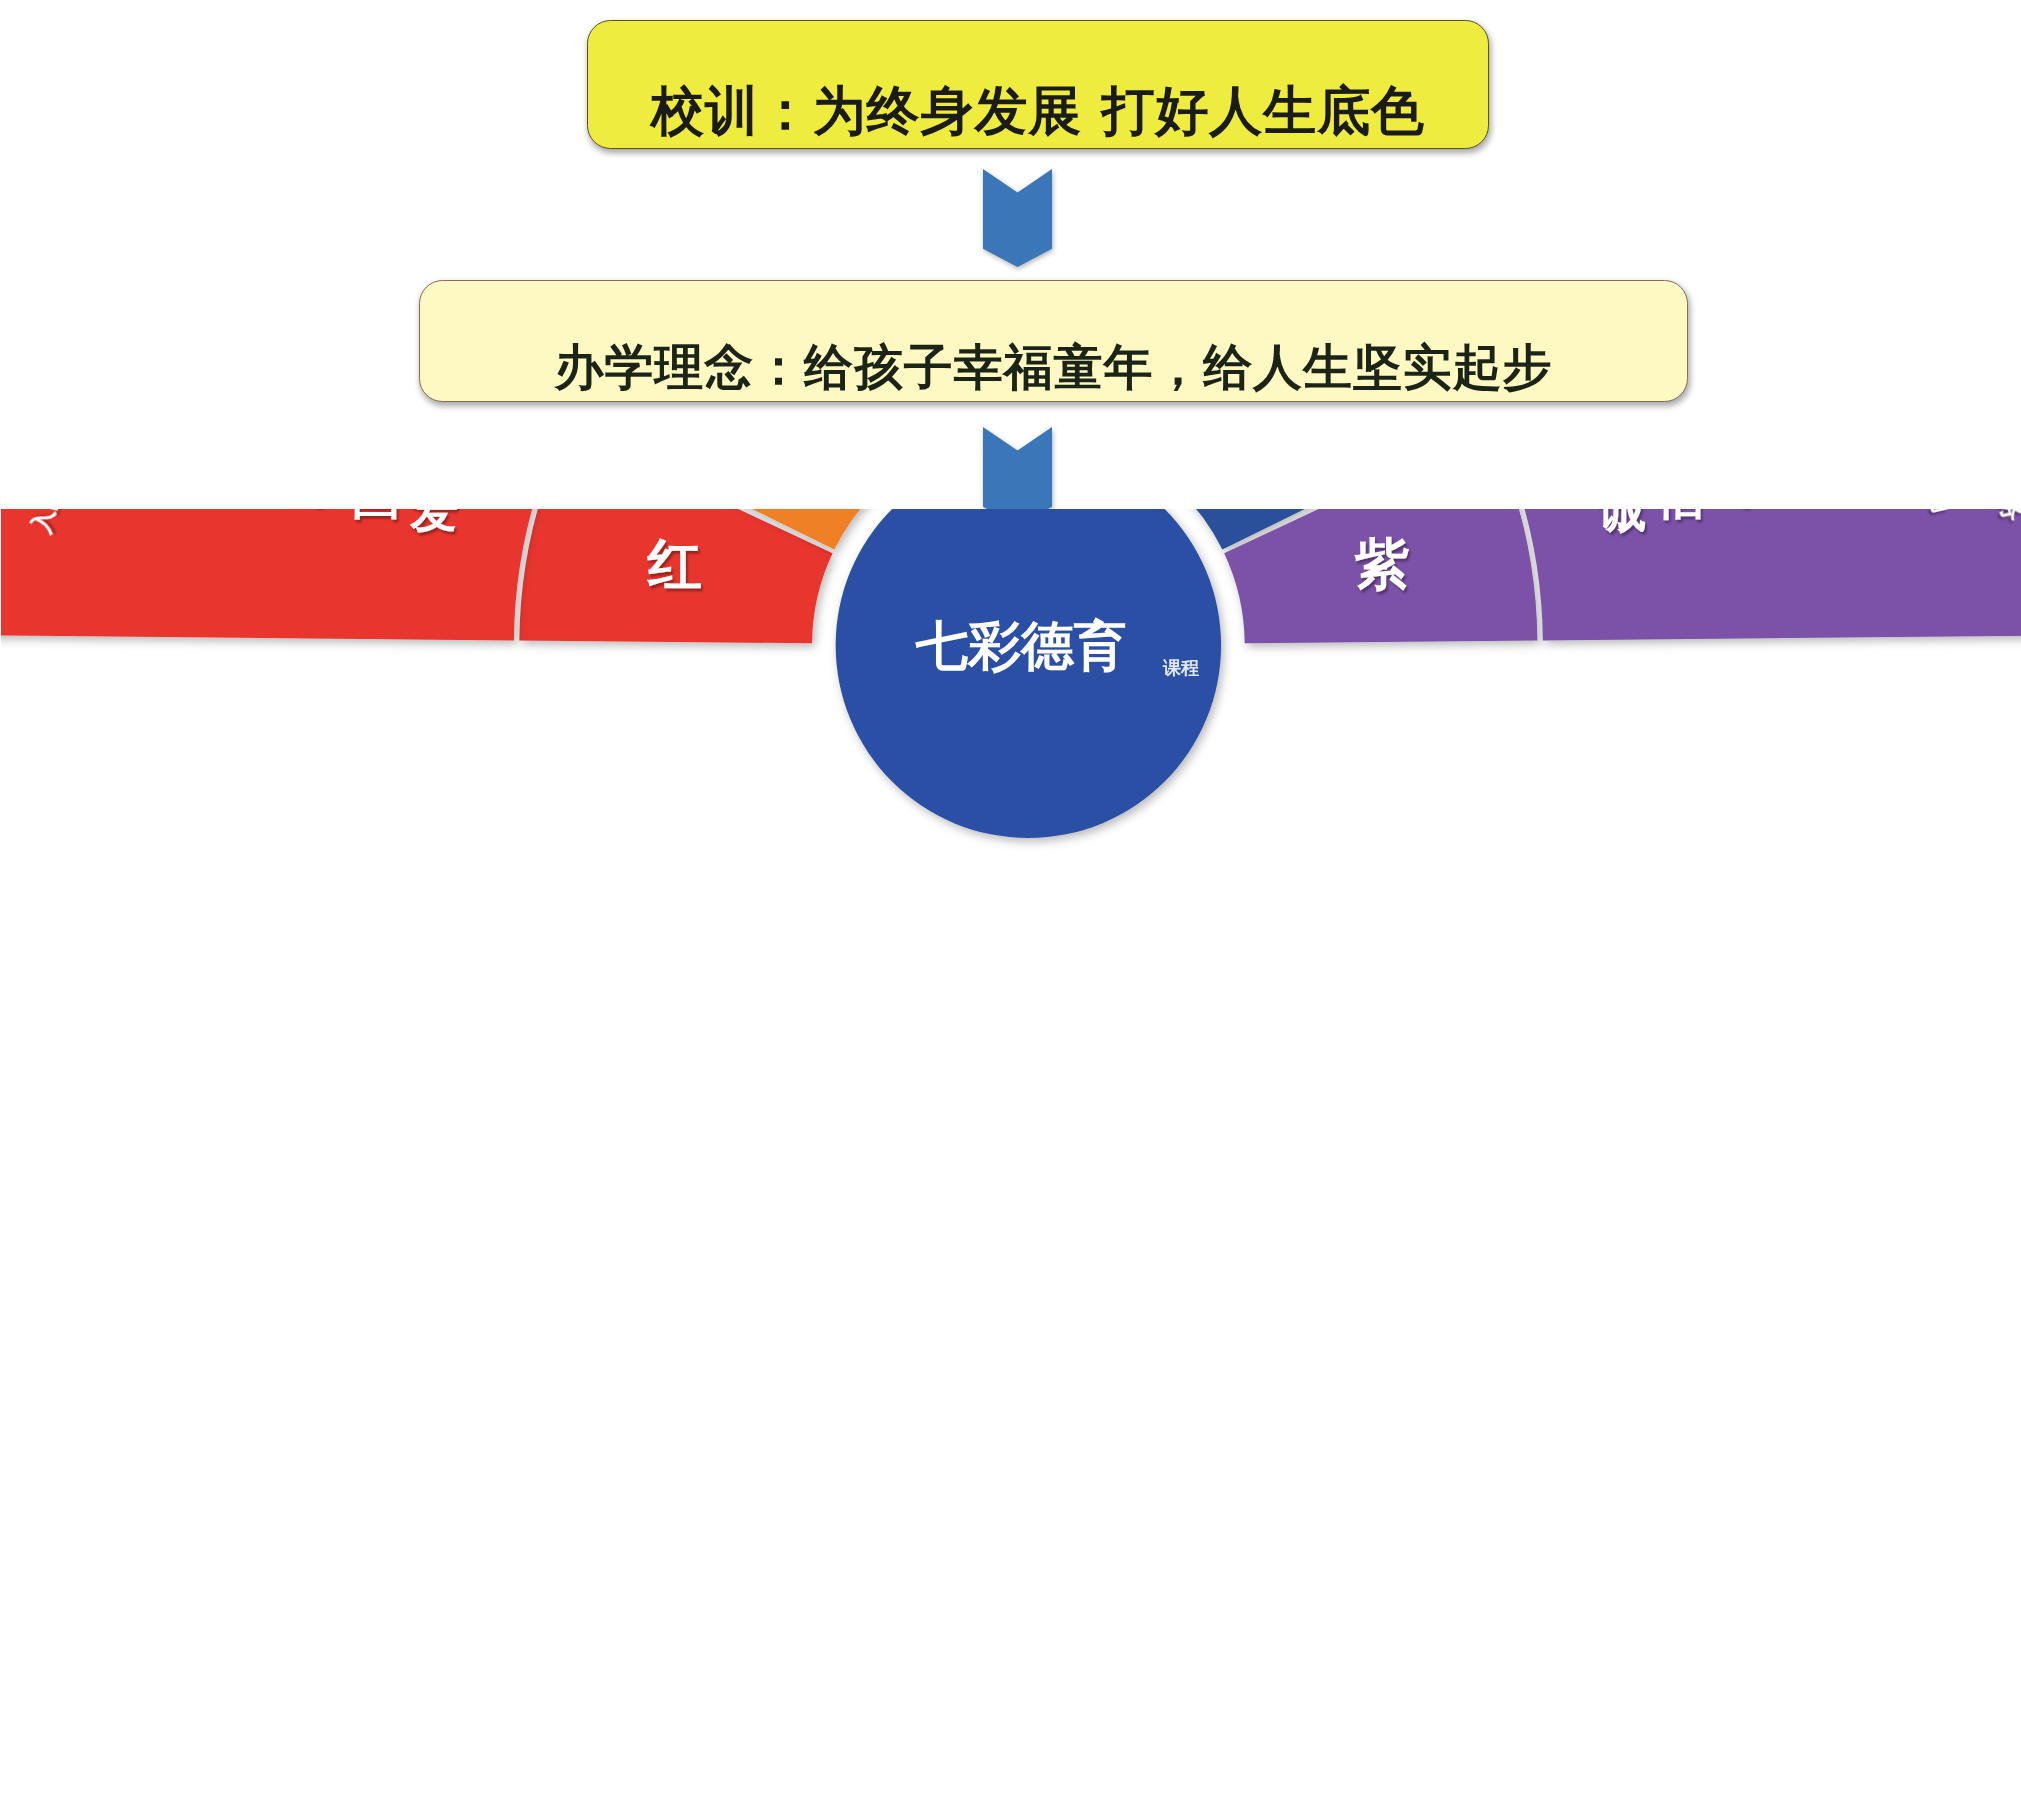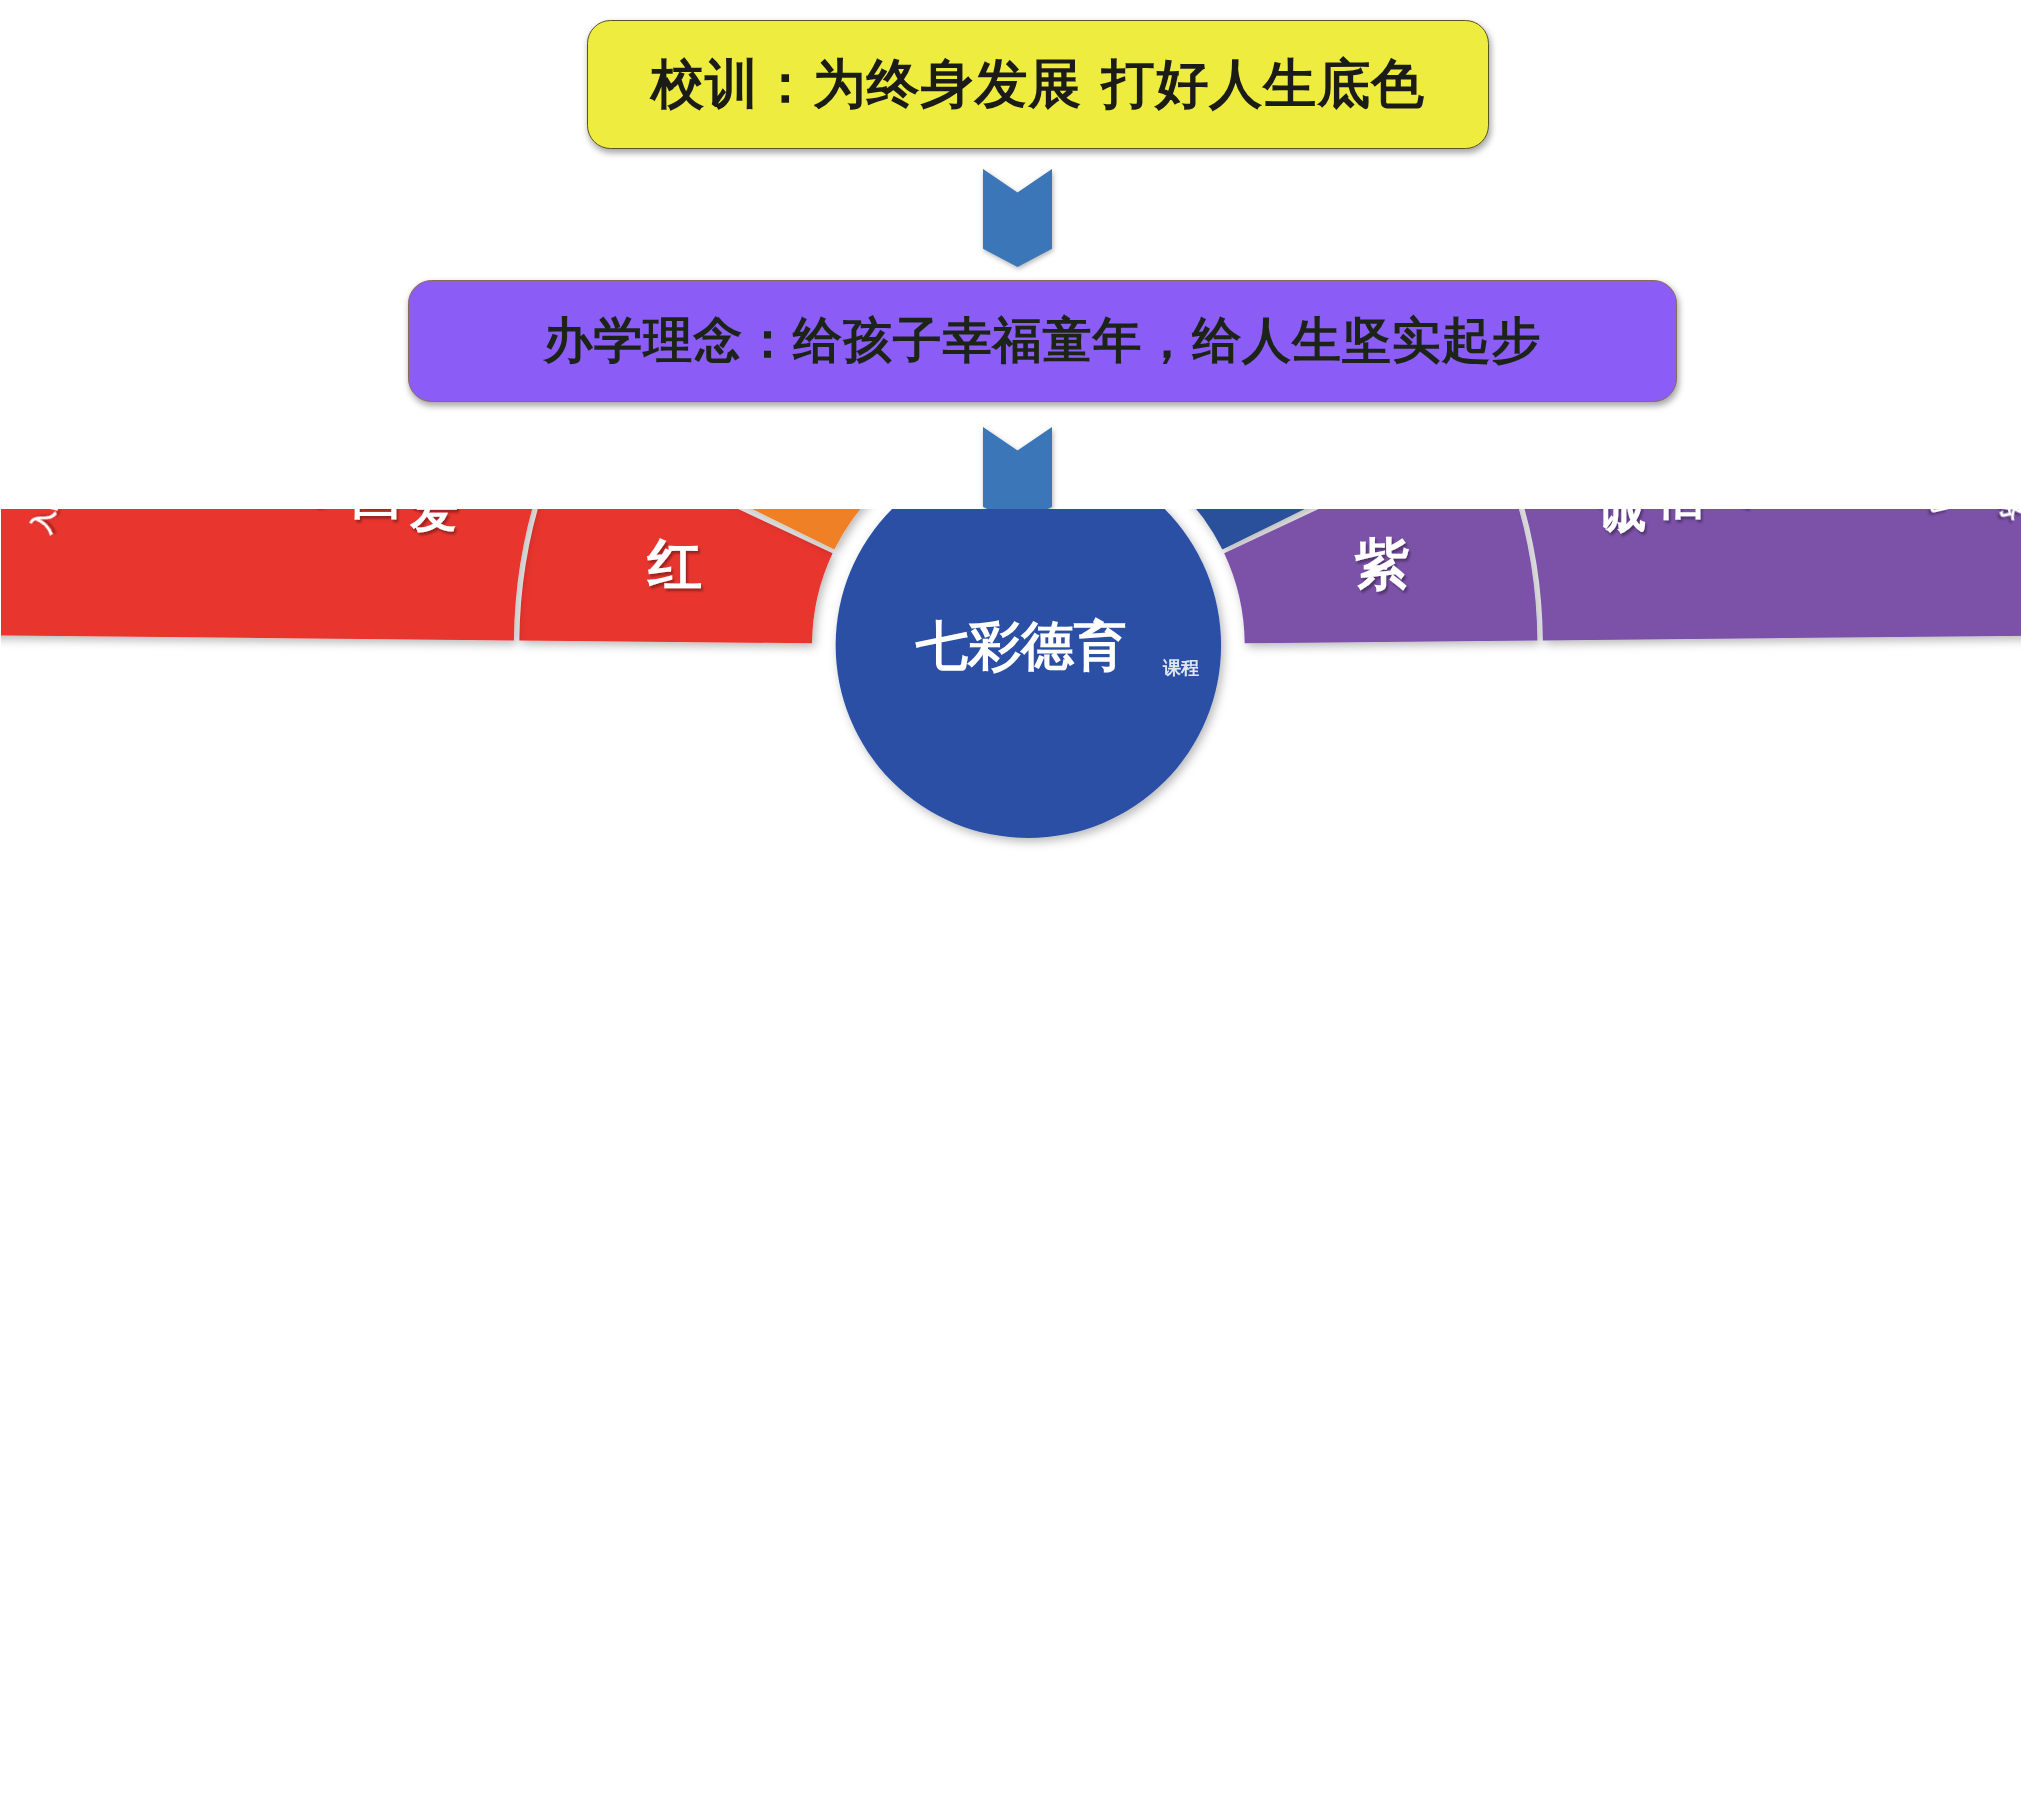--- a/index.html
+++ b/index.html
@@ -2,38 +2,38 @@
 <html style="font-size:14.5px"><head>
 <meta charset="utf-8">
 <style>
   html,body{margin:0;padding:0;background:#ffffff;}
   body{width:2022px;height:1818px;font-family:"Liberation Sans","DejaVu Sans",sans-serif;overflow:hidden;position:relative;}
   #stage{position:relative;width:2022px;height:1818px;}
 
   .banner{
     position:absolute;
     border-radius:23.6px;
-    display:flex;align-items:center;justify-content:center;
+    display:flex;align-items:flex-end;justify-content:center;
     box-shadow:1.8px 3.6px 6.4px rgba(0,0,0,.35);
     text-align:center;
     white-space:nowrap;
   }
   #motto-banner{
     left:587px;top:20px;width:900px;height:127px;
     background:#eeec3f;
     border:1.8px solid #5a5320;
   }
   #motto-banner .txt{
     font-size:53px;font-weight:700;color:#1b1b17;
     font-family:"DejaVu Serif","Liberation Serif",serif;
     letter-spacing:0.9px;
   }
   #philosophy-banner{
-    left:408px;top:280px;width:1267px;height:120px;
-    background:#8b5cf6;
+    left:419px;top:280px;width:1267px;height:120px;
+    background:#fef9c3;
     border:1.8px solid #8a6a56;
   }
   #philosophy-banner .txt{
     font-size:49px;font-weight:700;color:#1b2416;
     font-family:"DejaVu Serif","Liberation Serif",serif;
     letter-spacing:0.9px;
   }
 
   .arrow{position:absolute;width:69px;}
   #arrow-1{left:983px;top:169px;height:98px;}

